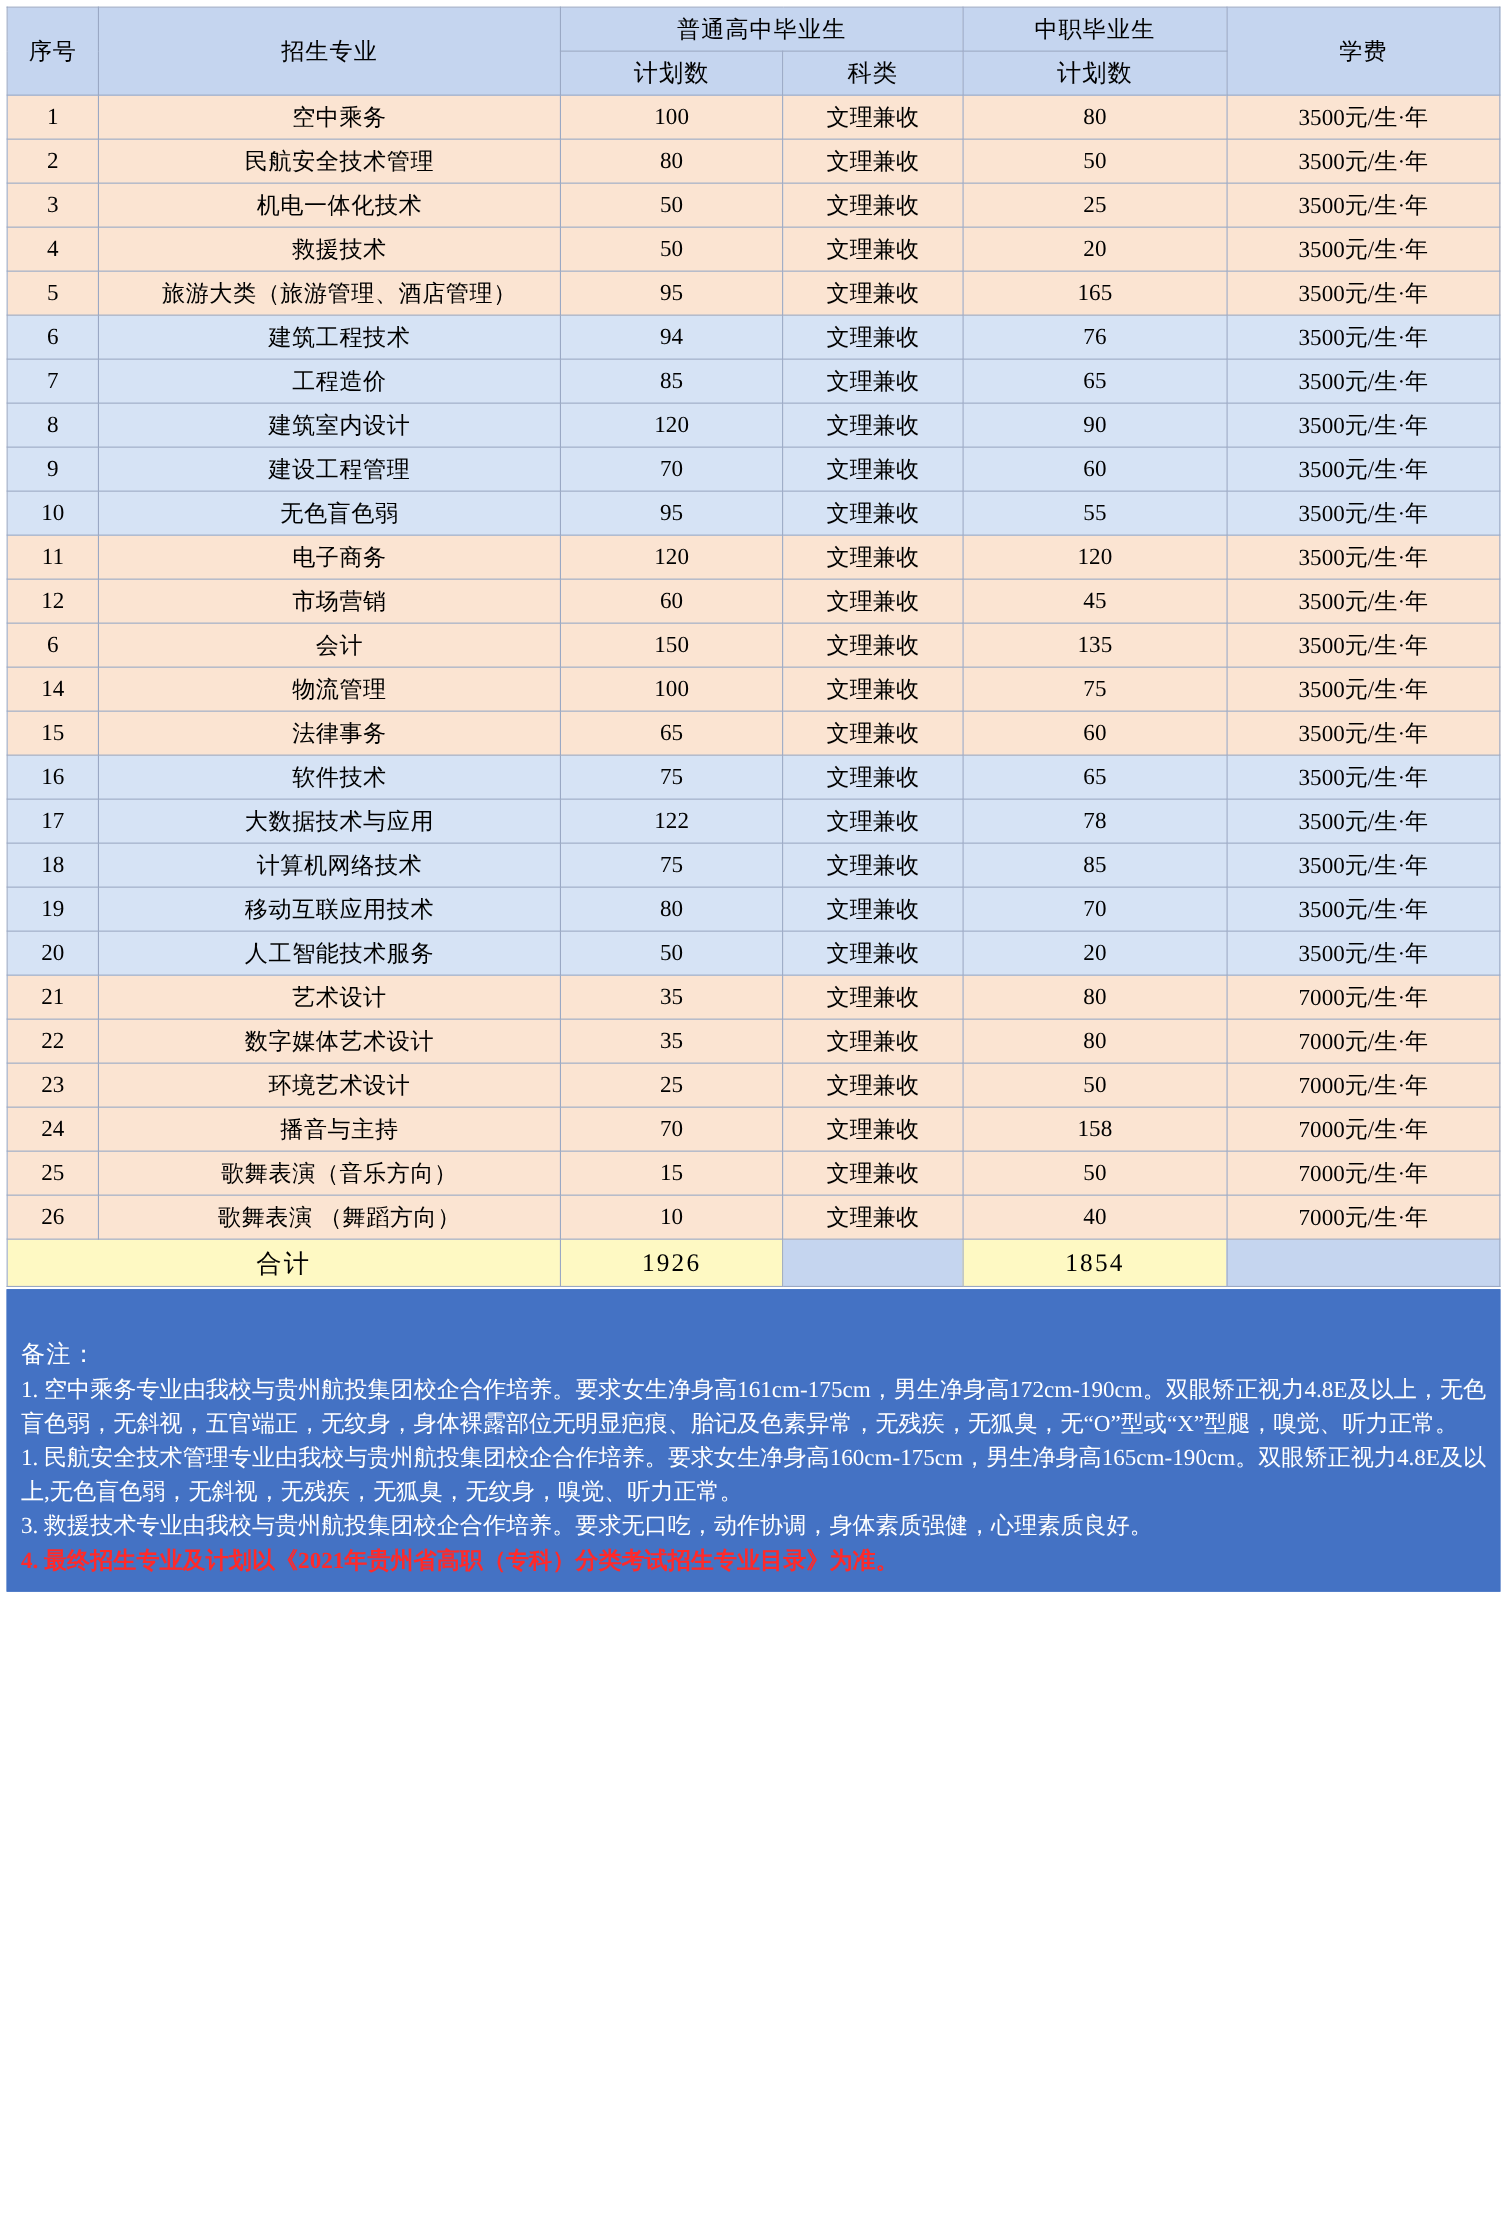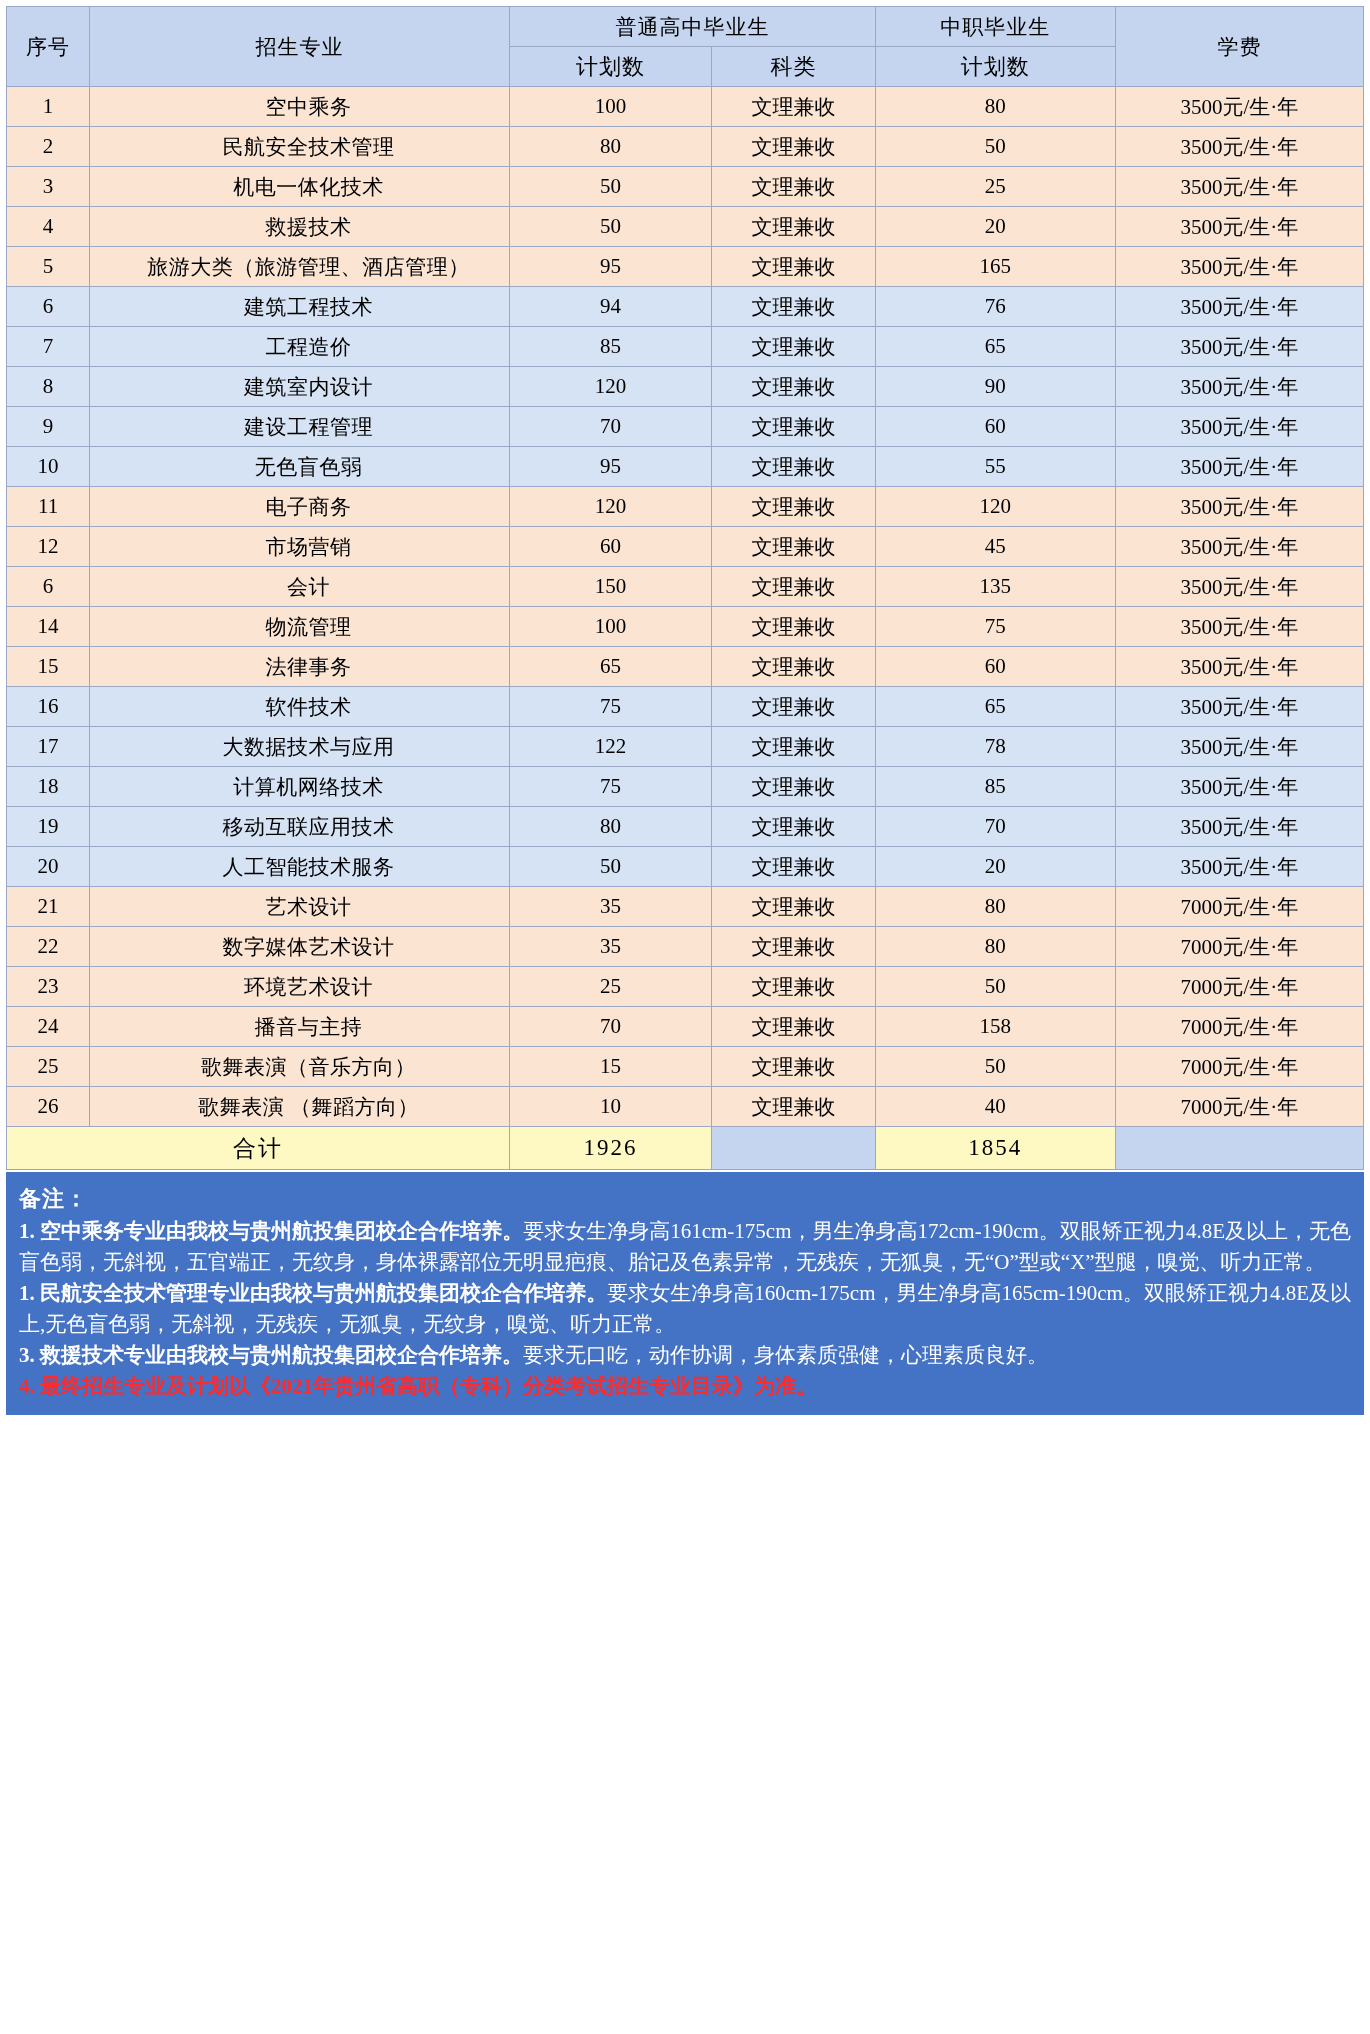--- a/index.html
+++ b/index.html
@@ -68,30 +68,31 @@
     width: 1358px;
     box-sizing: border-box;
     background: #4472c4;
     border: 1px solid #4472c4;
     padding: 10px 12px 12px 12px;
     color: #ffffff;
     font-size: 21px;
     line-height: 1.48;
   }
   .notes .title {
-    font-weight: bold;
+    font-weight: normal;
     font-size: 22px;
     letter-spacing: 1px;
+    margin-top: 32px;
   }
   .notes p {
     margin: 0;
     text-align: justify;
   }
   .notes .bold {
-    font-weight: bold;
+    font-weight: normal;
   }
   .notes .red {
     color: #ff2a2a;
     font-weight: bold;
   }
 </style>
 </head>
 <body>
 
 <div class="page">

